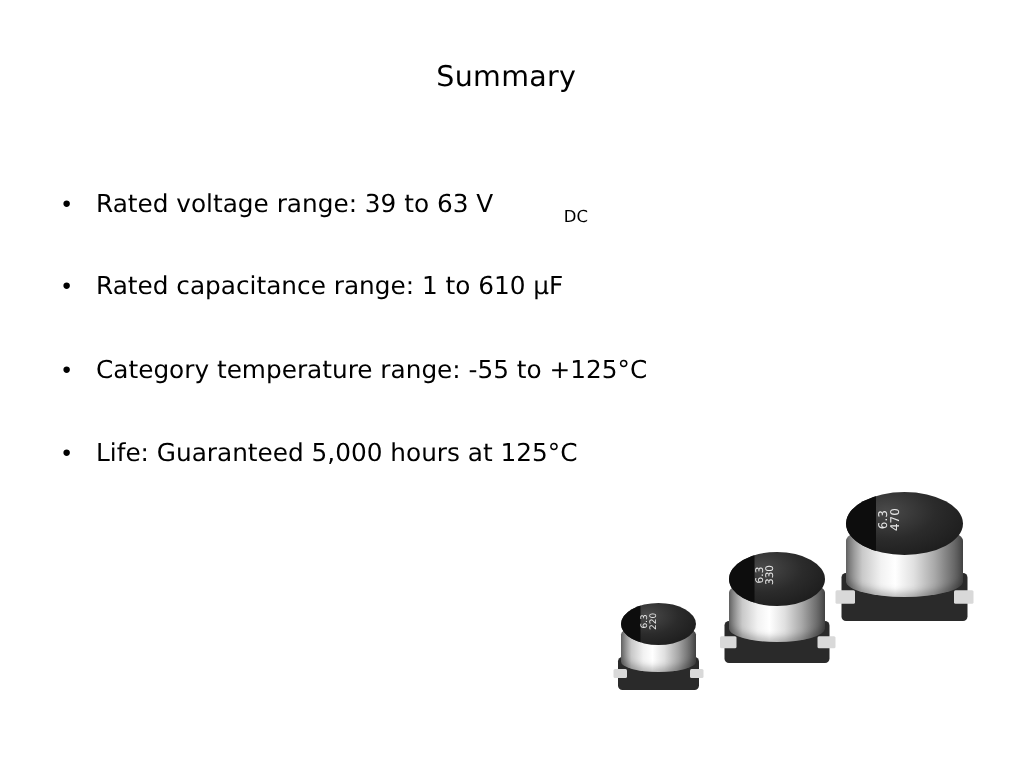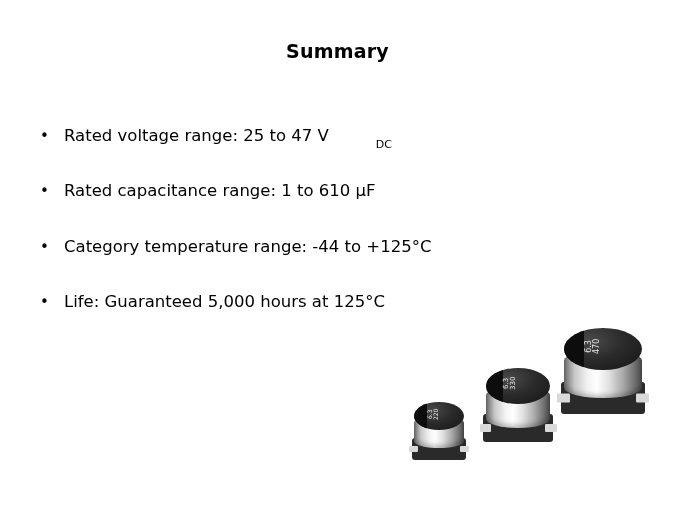--- a/index.html
+++ b/index.html
@@ -19,21 +19,21 @@
     position: absolute;
     inset: 0;
   }
   .slide-title {
     position: absolute;
     top: 40px;
     left: 0;
     width: 675px;
     text-align: center;
     font-size: 19px;
-    font-weight: bold;
+    font-weight: normal;
     letter-spacing: 0.2px;
   }
   .bullets {
     position: absolute;
     top: 125px;
     left: 40px;
     width: 580px;
   }
   .bullet {
     display: flex;
@@ -130,31 +130,31 @@
 <body>
 
 <div class="slide">
 
   <div class="slide-title">Summary</div>
 
   <div class="bullets">
 
     <div class="bullet">
       <span class="bullet-mark">•</span>
-      <span class="bullet-text"><span>Rated voltage range: 25 to 47 V</span><span class="sub">DC</span></span>
+      <span class="bullet-text"><span>Rated voltage range: 39 to 63 V</span><span class="sub">DC</span></span>
     </div>
 
     <div class="bullet">
       <span class="bullet-mark">•</span>
       <span class="bullet-text"><span>Rated capacitance range: 1 to 610 µF</span><span class="sub"></span></span>
     </div>
 
     <div class="bullet">
       <span class="bullet-mark">•</span>
-      <span class="bullet-text"><span>Category temperature range: -44 to +125°C</span><span class="sub"></span></span>
+      <span class="bullet-text"><span>Category temperature range: -55 to +125°C</span><span class="sub"></span></span>
     </div>
 
     <div class="bullet">
       <span class="bullet-mark">•</span>
       <span class="bullet-text"><span>Life: Guaranteed 5,000 hours at 125°C</span><span class="sub"></span></span>
     </div>
 
   </div>
 
   <div class="caps">

